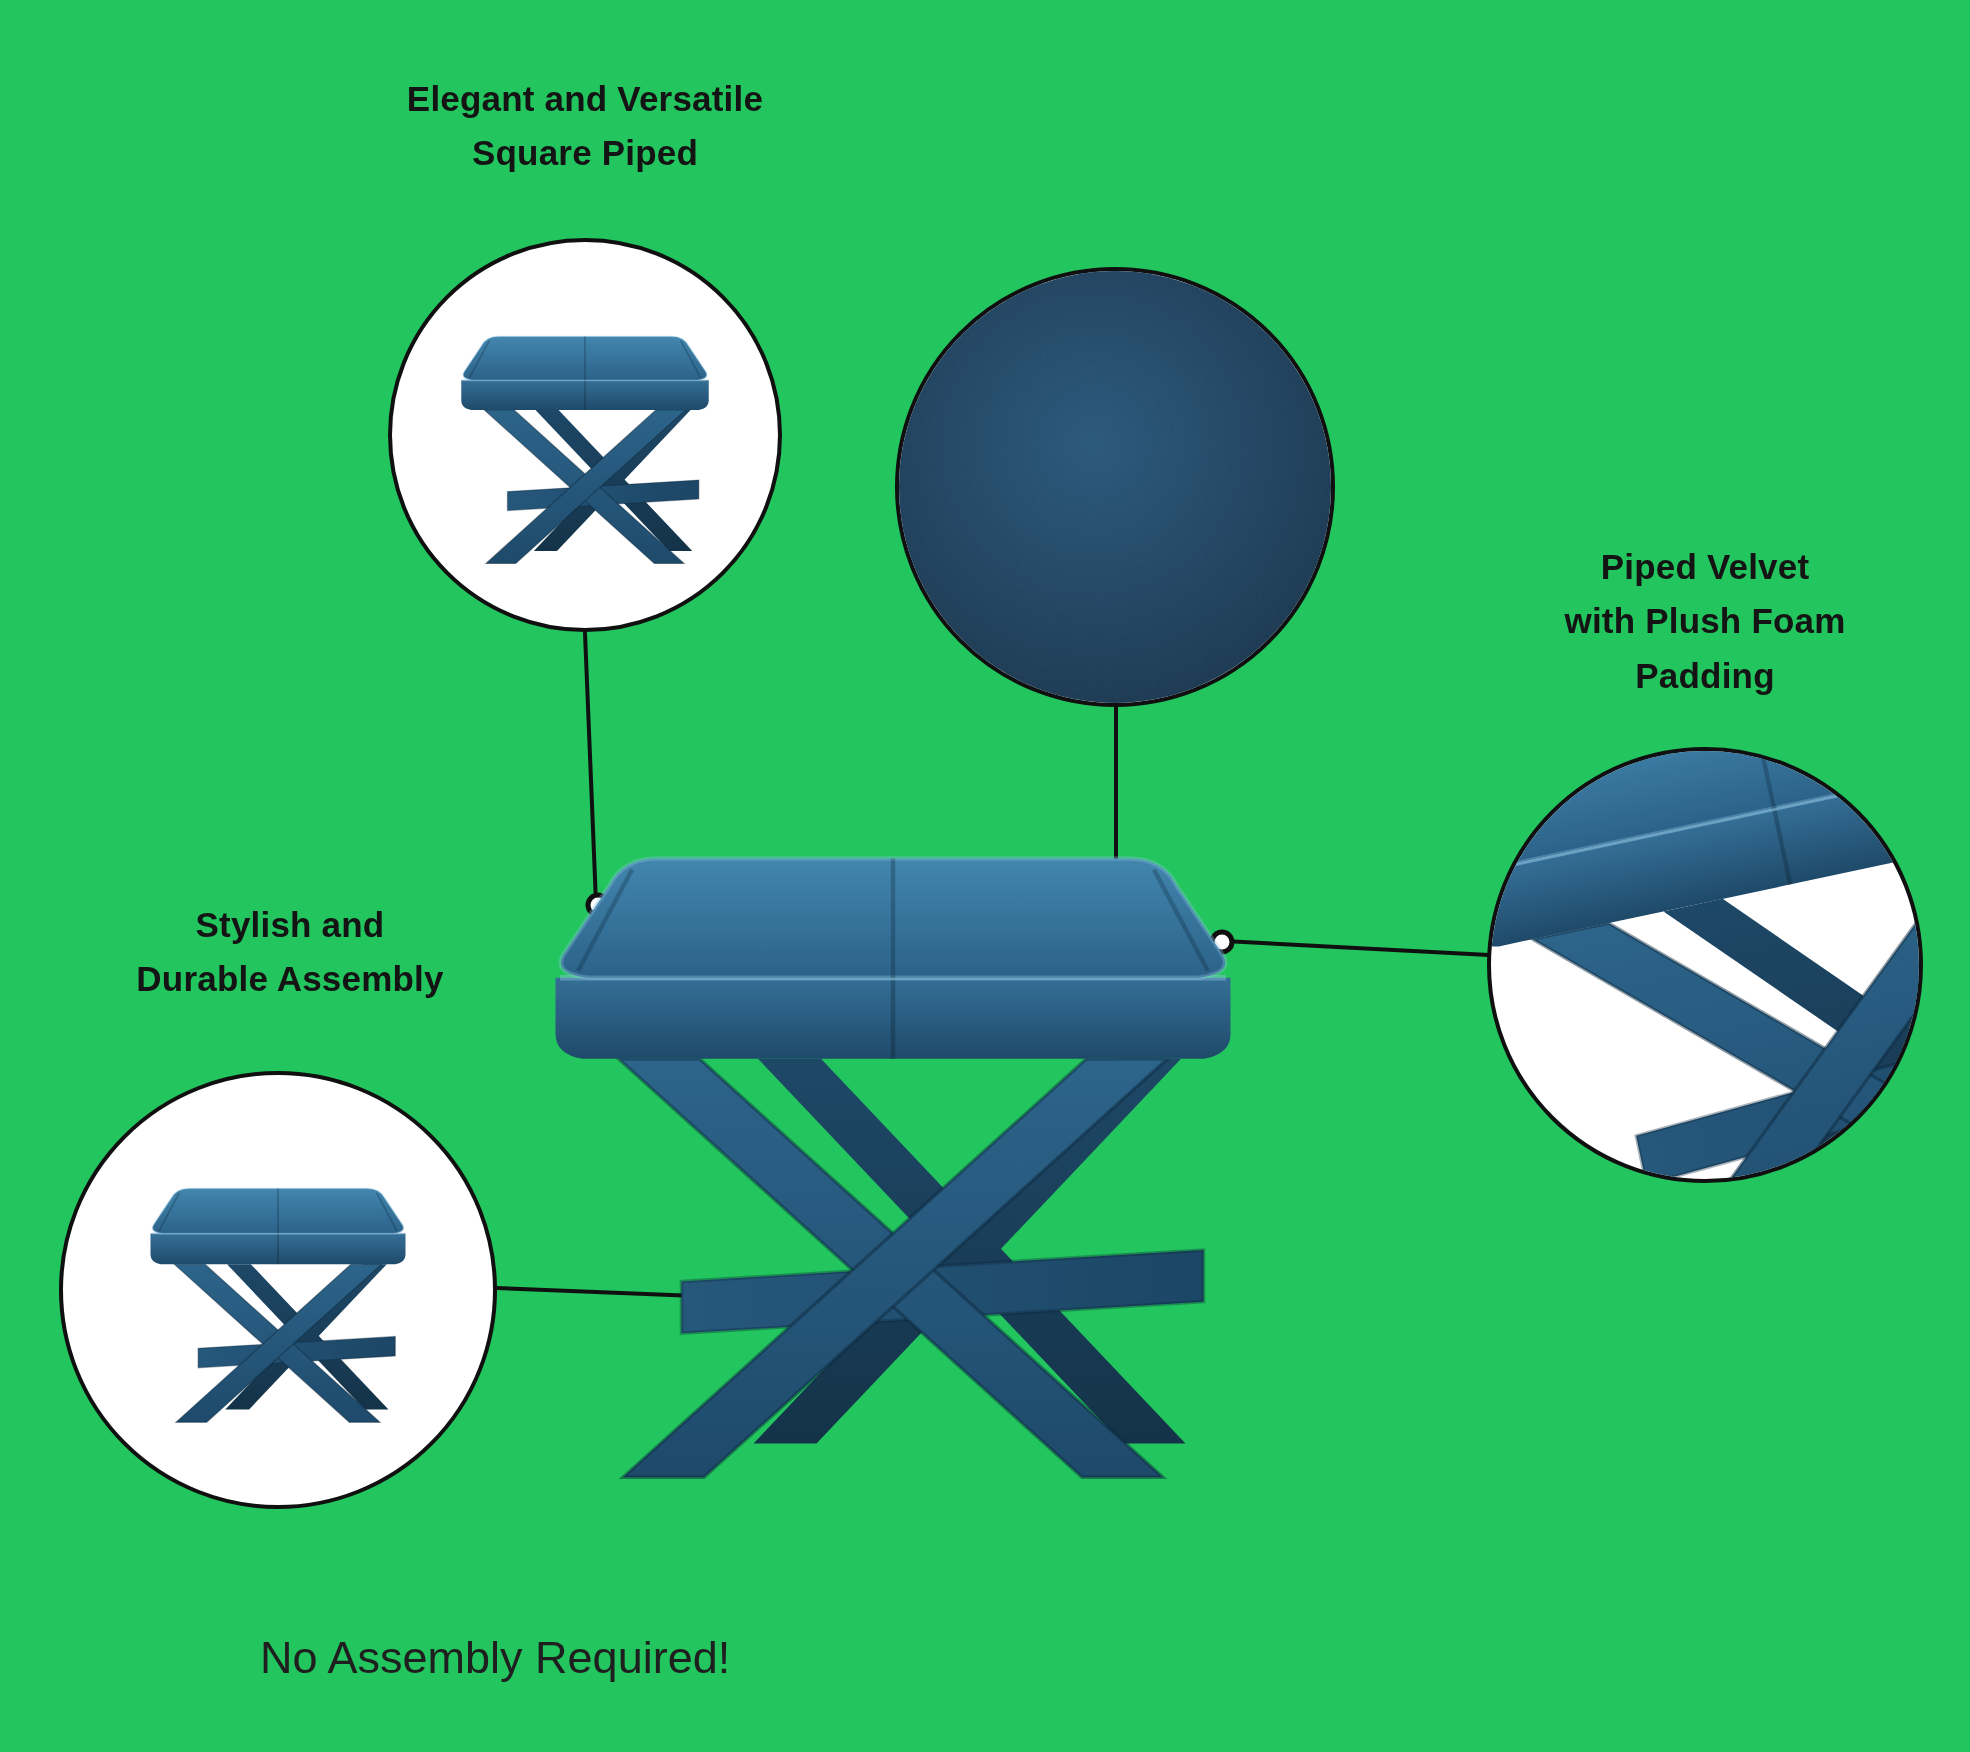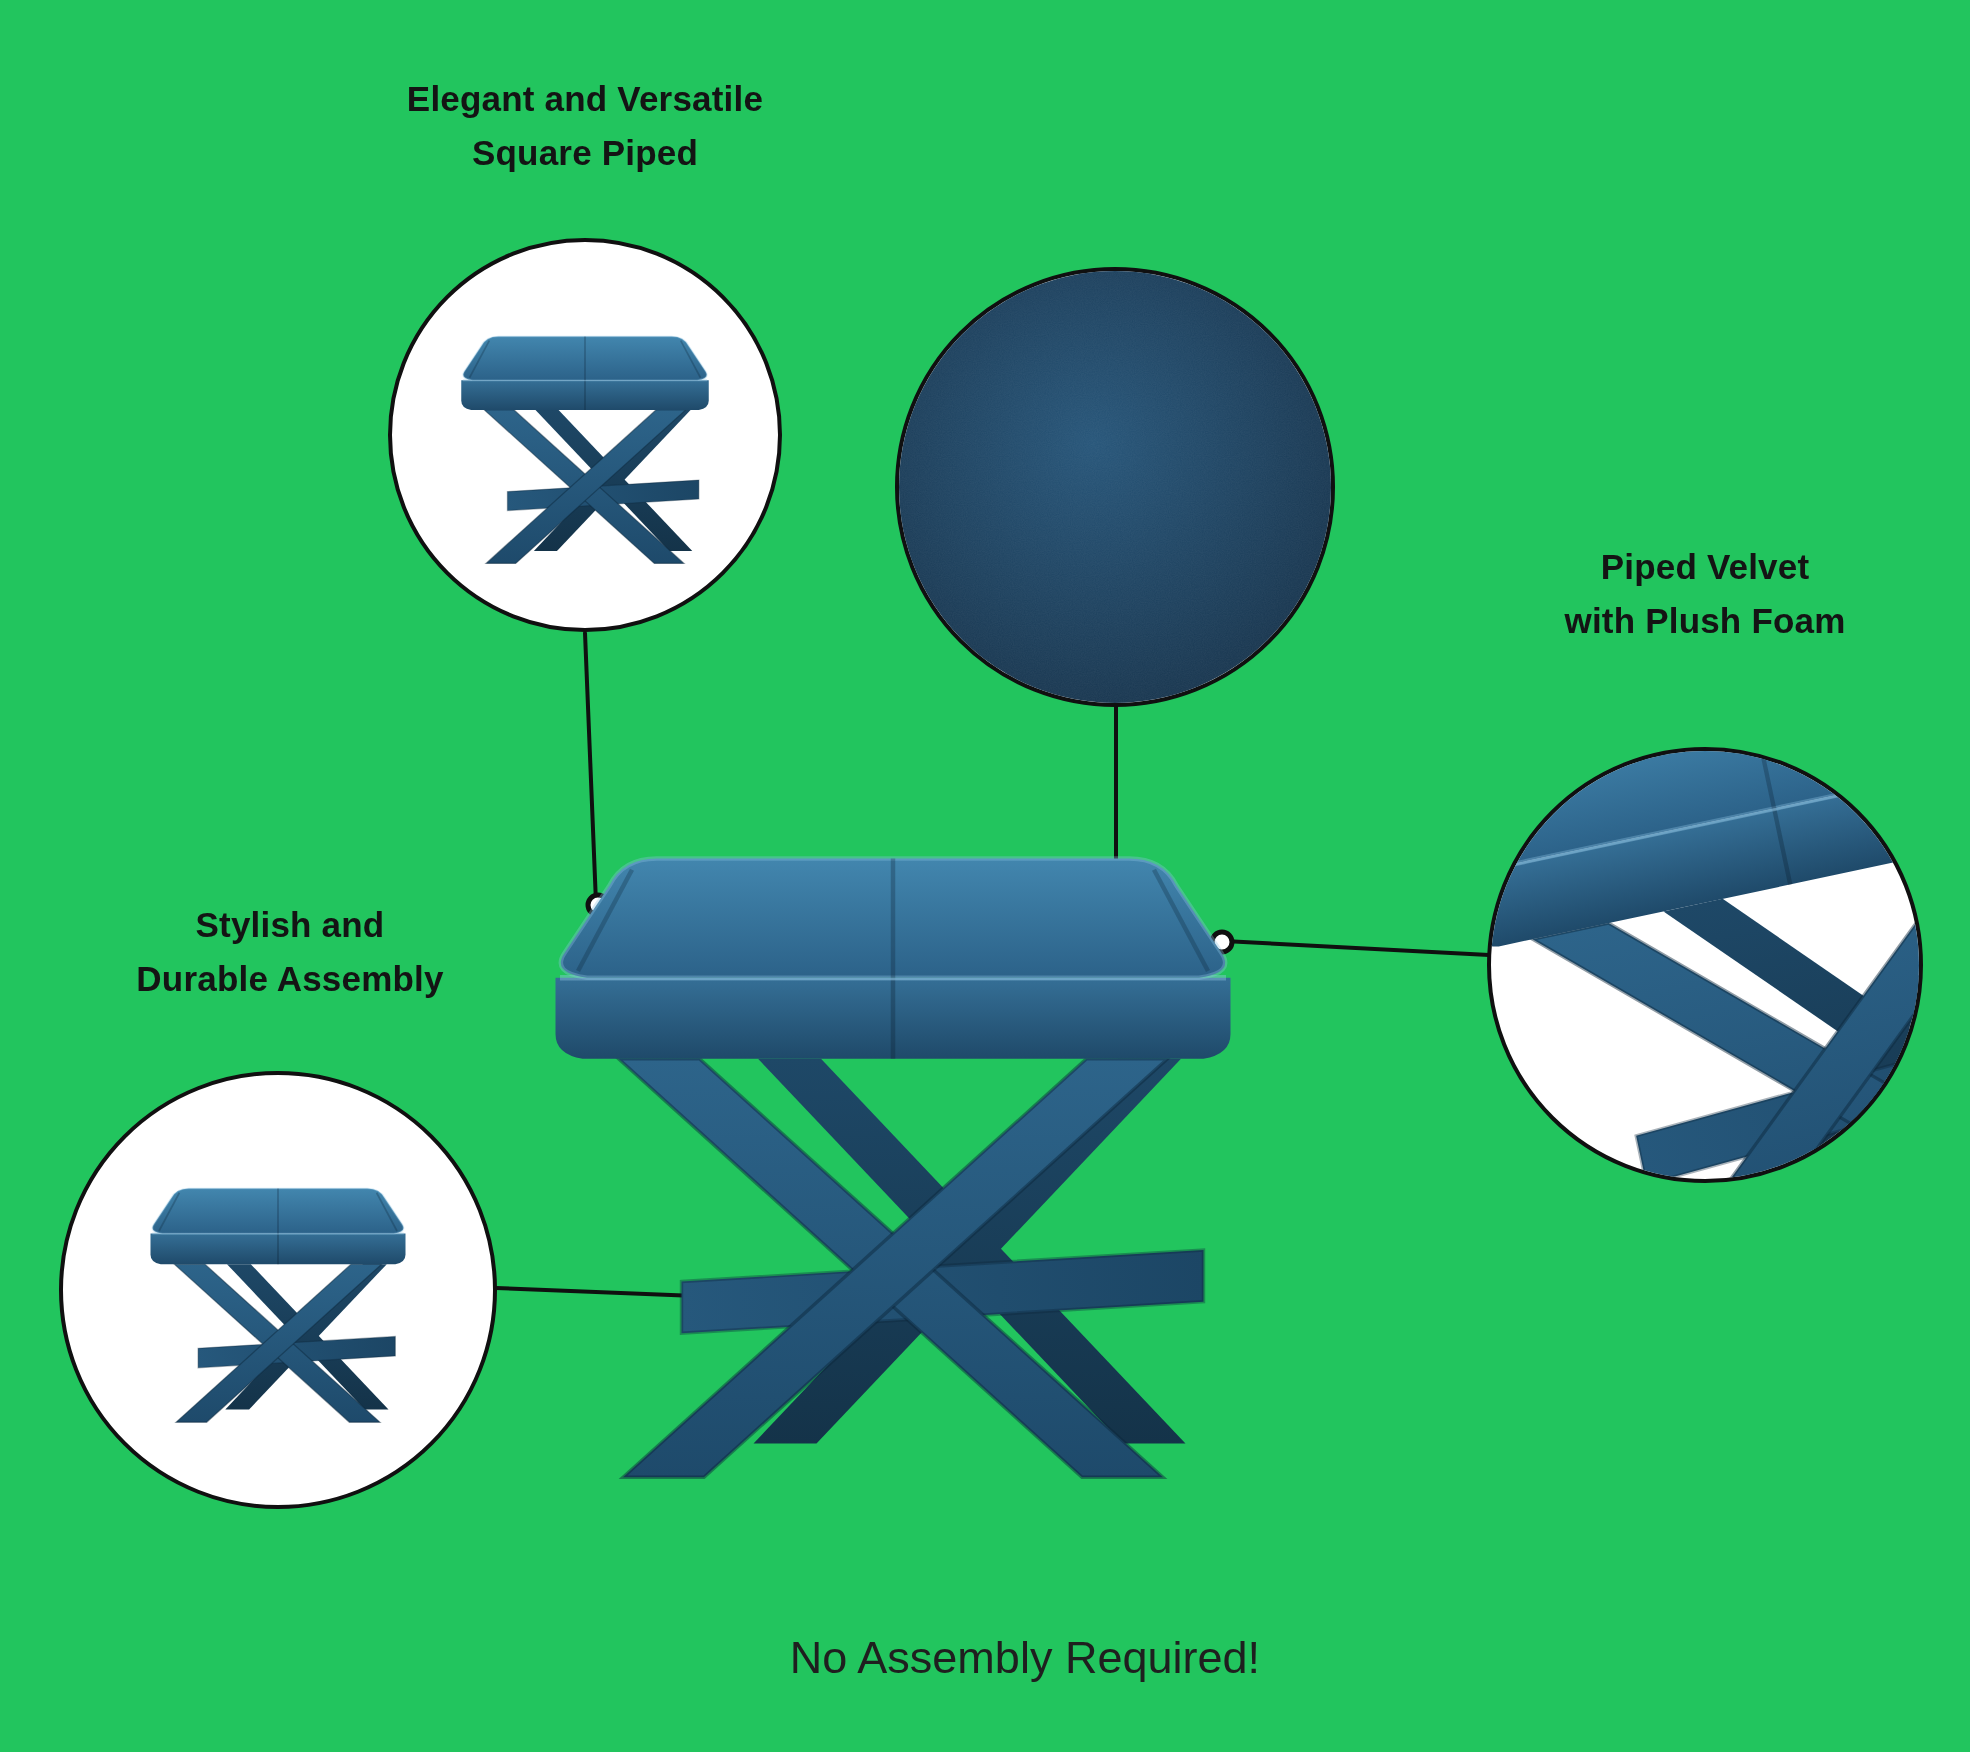--- a/index.html
+++ b/index.html
@@ -51,21 +51,21 @@
   .main-product {
     position:absolute;
     left:443px; top:746px;
     width:900px; height:765px;
   }
 
   .footer-text {
     position:absolute;
     left:260px; top:1632px;
     width:1000px;
-    text-align:right;
+    text-align:left;
     font-size:45px;
     color:#1f1f1f;
   }
 
   .defs-holder { position:absolute; width:0; height:0; overflow:hidden; }
 </style>
 </head>
 <body>
 
 <svg class="defs-holder" aria-hidden="true">
@@ -151,20 +151,21 @@
   <div class="inset-circle c-velvet">
     <svg width="440" height="440" viewBox="0 0 440 440">
       <rect x="0" y="0" width="440" height="440" fill="url(#gVelvet)"></rect>
       <rect x="0" y="0" width="440" height="440" filter="url(#fNoise)"></rect>
     </svg>
   </div>
 
   <div class="callout-title t-piped">
     <div>Piped Velvet</div>
     <div>with Plush Foam</div>
+    <div>Padding</div>
   </div>
   <div class="inset-circle c-piped">
     <svg width="436" height="436" viewBox="0 0 436 436">
       <g transform="rotate(-12 218 218) translate(-120,-150) scale(2.2)">
         <use href="#stool" width="400" height="340"></use>
       </g>
     </svg>
   </div>
 
   <div class="callout-title t-xlegs">

